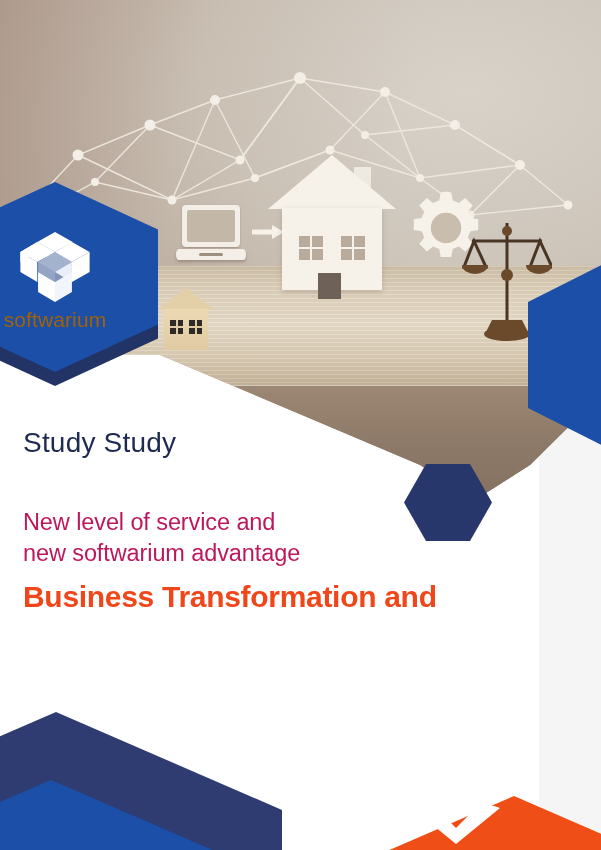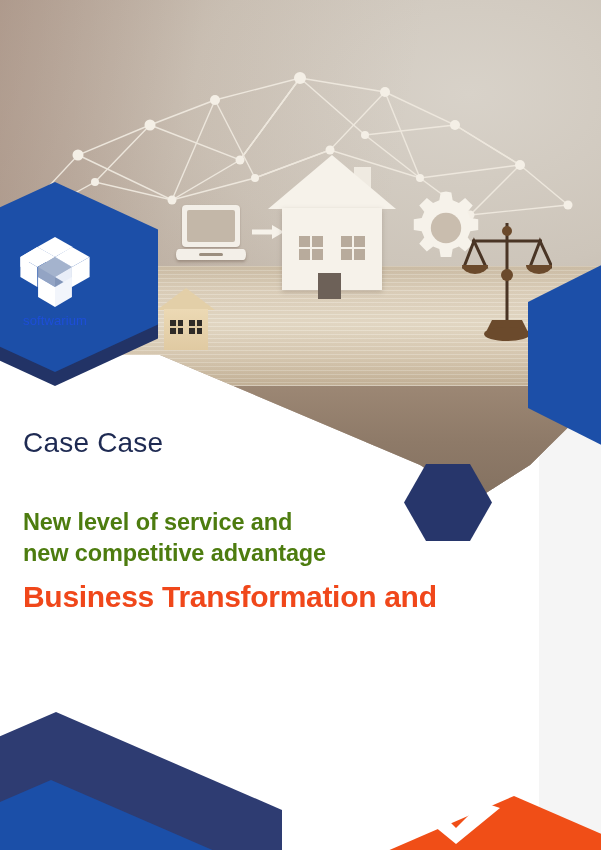--- a/index.html
+++ b/index.html
@@ -189,22 +189,22 @@
   }
   .logo-inner {
     position: absolute;
     left: -48px; top: 182px; width: 206px; height: 190px;
     display: flex; flex-direction: column;
     align-items: center; justify-content: center;
     gap: 6px;
   }
   .logo-cube { width: 78px; height: 80px; }
   .logo-word {
-    color: #1d4ed8;
-    font-size: 13px;
+    color: #a16207;
+    font-size: 21px;
     letter-spacing: .1px;
     font-family: "Liberation Sans", sans-serif;
   }
 
   
   .hex-right-blue {
     left: 528px; top: 249px; width: 210px; height: 212px;
     background: #1c4fa8;
   }
 
@@ -245,22 +245,22 @@
     font-size: 28px;
     font-weight: 400;
     color: #1e2a52;
     letter-spacing: .2px;
     margin: 0;
     line-height: 1.1;
   }
   .subhead {
     margin: 48px 0 0 0;
     font-size: 23.5px;
-    font-weight: bold;
-    color: #4d7c0f;
+    font-weight: normal;
+    color: #be185d;
     line-height: 1.32;
     letter-spacing: -.1px;
   }
   .headline {
     margin: 8px 0 0 0;
     font-size: 30px;
     font-weight: bold;
     color: #f0471a;
     line-height: 1.33;
     letter-spacing: -.3px;
@@ -426,24 +426,24 @@
 
       <polygon points="28,65 50,78 72,65 50,52" fill="none"></polygon>
       <polygon points="28,65 50,78 50,104 28,91" fill="#ffffff"></polygon>
       <polygon points="50,78 72,65 72,91 50,104" fill="#f2f5fb"></polygon>
       <polygon points="28,65 50,52 72,65 50,78" fill="none"></polygon>
     </svg>
     <div class="logo-word">softwarium</div>
   </div>
 
   <div class="text-wrap">
-    <p class="eyebrow">Case Case</p>
+    <p class="eyebrow">Study Study</p>
     <p class="subhead">
       <span>New level of service and</span><br>
-      <span>new competitive advantage</span>
+      <span>new softwarium advantage</span>
     </p>
     <p class="headline">
       <span>Business Transformation and</span><br>
     </p>
   </div>
 
   <div class="hex-flat hex-bottom-navy"></div>
   <div class="hex-flat hex-bottom-blue"></div>
   <div class="hex-flat hex-bottom-orange"></div>
   <svg class="chevron-down" viewBox="0 0 96 46">

